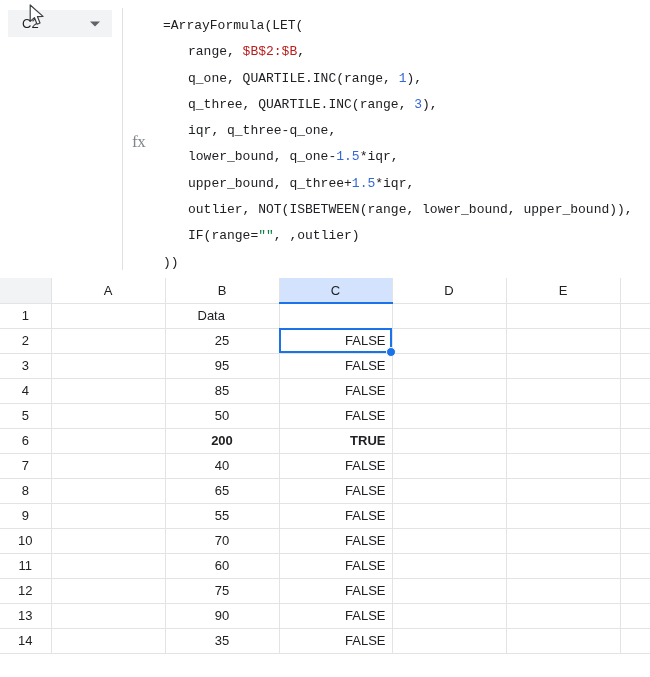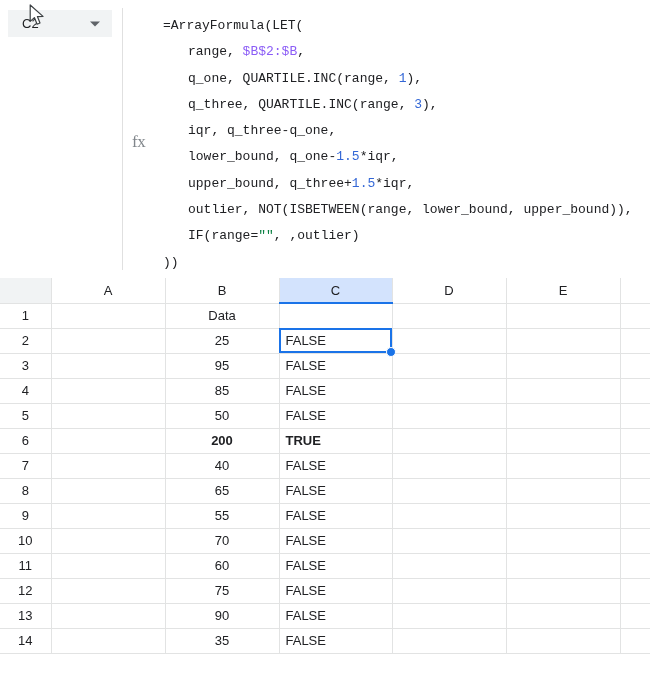--- a/index.html
+++ b/index.html
@@ -76,21 +76,21 @@
     position: absolute;
     left: 163px; top: 13px;
     width: 487px;
     font-family: "Liberation Mono", monospace;
     font-size: 13px;
     line-height: 26.3px;
     color: #202124;
     white-space: pre;
   }
   #formula-text .ln { display: block; }
-  #formula-text .ref { color: #8b5cf6; }
+  #formula-text .ref { color: #b91c1c; }
   #formula-text .num { color: #3367d6; }
   #formula-text .str { color: #0b8043; }
 
   
   #grid {
     position: absolute;
     left: 0; top: 278px;
     width: 650px;
     height: 399px;
     background: #ffffff;
@@ -158,22 +158,22 @@
 
   
   td.cell {
     vertical-align: middle;
   }
   td.cell .cv {
     display: block;
     padding: 0 6px;
   }
   td.num-cell .cv { text-align: center; }
-  td.text-cell .cv { text-align: center; }
-  td.center-cell .cv { text-align: left; }
+  td.text-cell .cv { text-align: left; margin-left: 26px; }
+  td.center-cell .cv { text-align: right; }
   td.bold-cell .cv { font-weight: bold; }
 
   
   td.cell-selected {
     position: relative;
     outline: 2px solid #1a73e8;
     outline-offset: -2px;
     z-index: 3;
   }
   #fill-handle {

